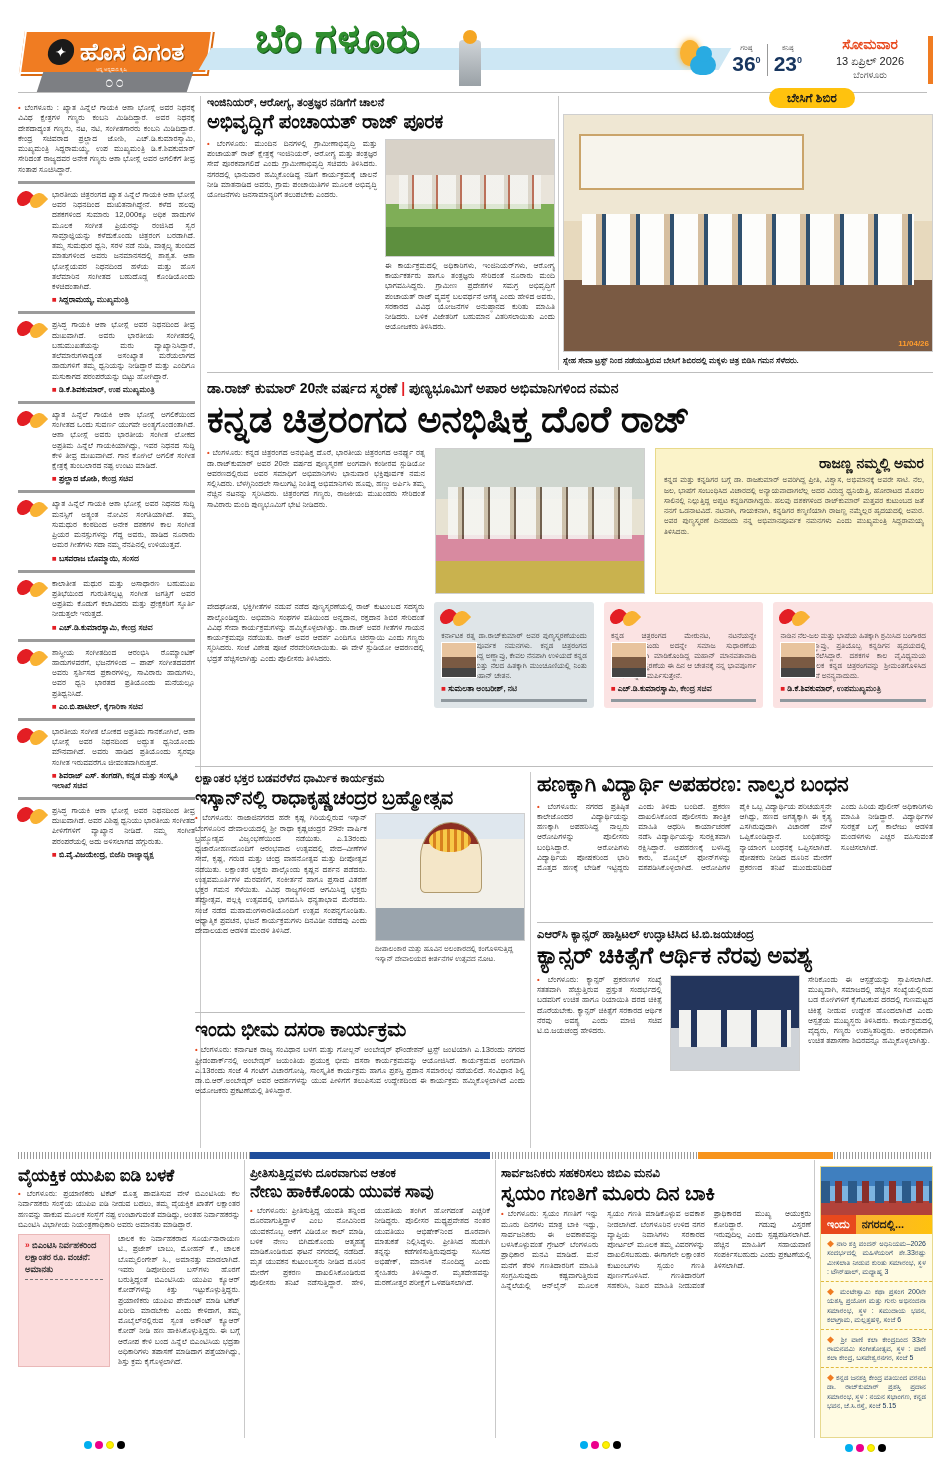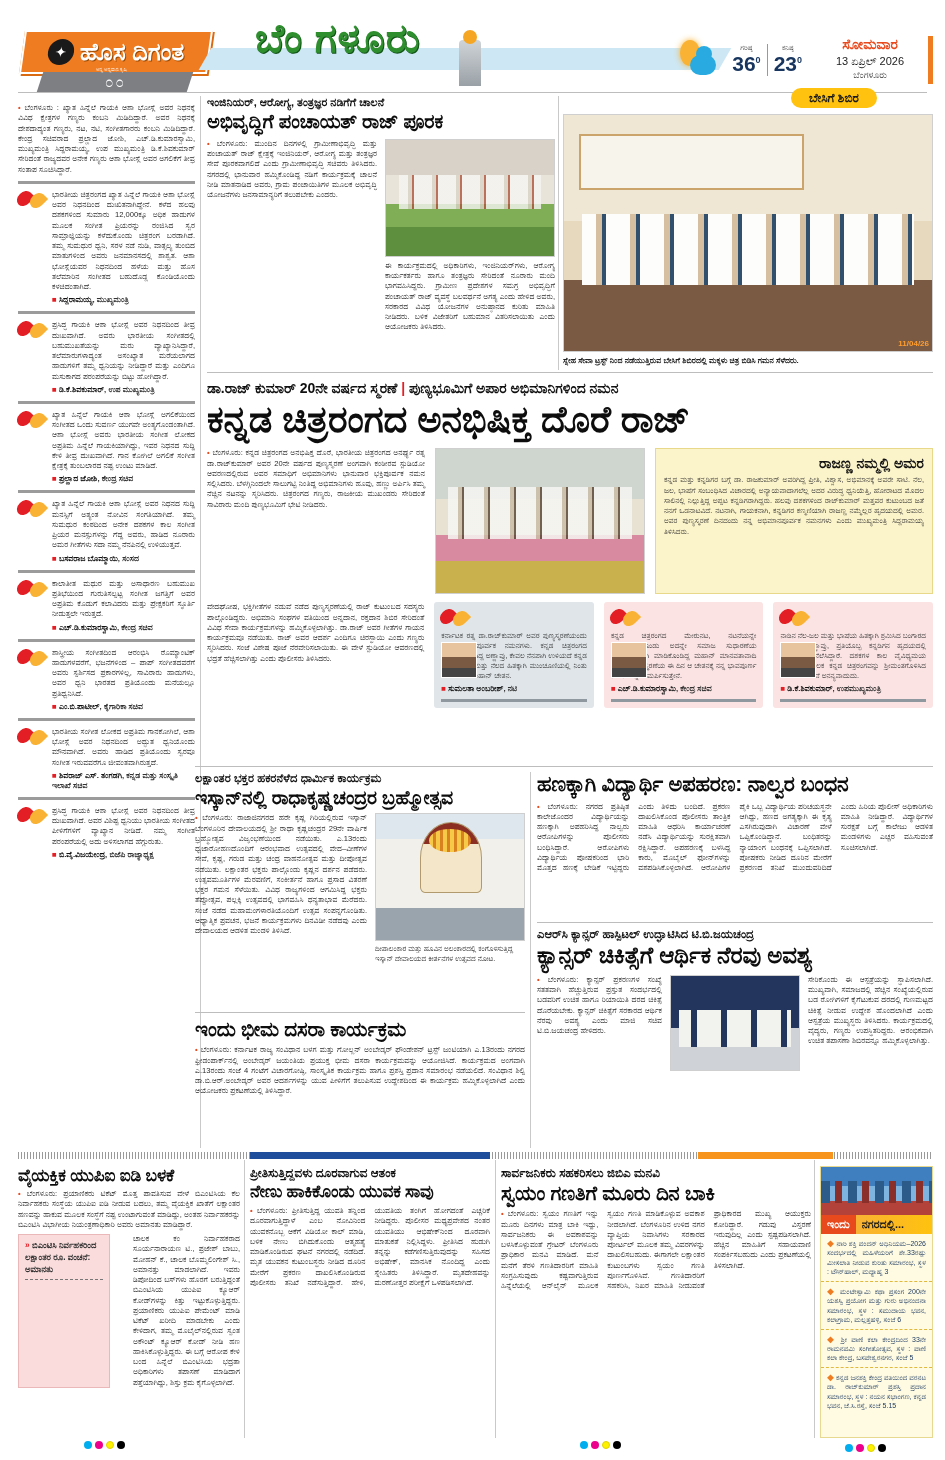--- a/index.html
+++ b/index.html
@@ -276,21 +276,21 @@
       </div>
       <div style="flex:1;">
         <div class="photo ph-people" style="width:100%; height:118px;"></div>
         <div class="body-txt" style="margin-top:4px;">ಈ ಕಾರ್ಯಕ್ರಮದಲ್ಲಿ ಅಧಿಕಾರಿಗಳು, ಇಂಜಿನಿಯರ್‌ಗಳು, ಆರೋಗ್ಯ ಕಾರ್ಯಕರ್ತರು ಹಾಗೂ ತಂತ್ರಜ್ಞರು ಸೇರಿದಂತೆ ನೂರಾರು ಮಂದಿ ಭಾಗವಹಿಸಿದ್ದರು. ಗ್ರಾಮೀಣ ಪ್ರದೇಶಗಳ ಸಮಗ್ರ ಅಭಿವೃದ್ಧಿಗೆ ಪಂಚಾಯತ್ ರಾಜ್ ವ್ಯವಸ್ಥೆ ಬಲವರ್ಧನೆ ಅಗತ್ಯ ಎಂದು ಹೇಳಿದ ಅವರು, ಸರಕಾರದ ವಿವಿಧ ಯೋಜನೆಗಳ ಅನುಷ್ಠಾನದ ಕುರಿತು ಮಾಹಿತಿ ನೀಡಿದರು. ಬಳಿಕ ವಿಜೇತರಿಗೆ ಬಹುಮಾನ ವಿತರಿಸಲಾಯಿತು ಎಂದು ಆಯೋಜಕರು ತಿಳಿಸಿದರು.</div>
       </div>
     </div>
   </div>
   <div class="vrule" style="left:558px; top:96px; height:274px;"></div>
 
   <div class="abs" style="left:563px; top:90px; width:370px;">
-    <div class="badge" style="left:130px; top:-2px; position:relative; display:inline-block; margin-left:98px;">ಬೇಸಿಗೆ ಶಿಬಿರ</div>
+    <div class="badge" style="left:130px; top:-2px; position:relative; display:inline-block; margin-left:76px;">ಬೇಸಿಗೆ ಶಿಬಿರ</div>
     <div class="photo ph-class" style="width:100%; height:238px; margin-top:4px;">
       <div class="ph-time">11/04/26</div>
     </div>
     <div class="caption" style="margin-top:4px;">ಸ್ನೇಹ ಸೇವಾ ಟ್ರಸ್ಟ್ ನಿಂದ ನಡೆಯುತ್ತಿರುವ ಬೇಸಿಗೆ ಶಿಬಿರದಲ್ಲಿ ಮಕ್ಕಳು ಚಿತ್ರ ಬಿಡಿಸಿ ಗಮನ ಸೆಳೆದರು.</div>
   </div>
   <div class="hrule" style="left:207px; top:372px; width:726px;"></div>
 
   <div class="abs" style="left:207px; top:380px; width:726px;">
     <div style="font-size:14px;">
       <span class="kicker">ಡಾ.ರಾಜ್ ಕುಮಾರ್ 20ನೇ ವರ್ಷದ ಸ್ಮರಣೆ</span>
@@ -341,21 +341,21 @@
         <div class="head"></div>
         <div class="qtxt" style="margin-top:3px;">ನಾಡಿನ ನೆಲ-ಜಲ ಮತ್ತು ಭಾಷೆಯ ಹಿತಕ್ಕಾಗಿ ಶ್ರಮಿಸಿದ ಬಂಗಾರದ ಮನುಷ್ಯ ಅಣ್ಣಾವ್ರು, ಪ್ರತಿಯೊಬ್ಬ ಕನ್ನಡಿಗನ ಹೃದಯದಲ್ಲಿ ಶಾಶ್ವತವಾಗಿ ನೆಲೆಸಿದ್ದಾರೆ. ದಶಕಗಳ ಕಾಲ ವೈವಿಧ್ಯಮಯ ಪಾತ್ರಗಳ ಮೂಲಕ ಕನ್ನಡ ಚಿತ್ರರಂಗವನ್ನು ಶ್ರೀಮಂತಗೊಳಿಸಿದ ಅವರ ಕಲಾ ಸೇವೆ ಅನನ್ಯವಾದುದು.</div>
         <div class="attrib"><span>ಡಿ.ಕೆ.ಶಿವಕುಮಾರ್</span><span class="post">, ಉಪಮುಖ್ಯಮಂತ್ರಿ</span></div>
         <div class="bar"></div>
       </div>
     </div>
   </div>
   <div class="hrule" style="left:195px; top:766px; width:738px;"></div>
 
   <div class="abs" style="left:195px; top:772px; width:330px; height:236px;">
-    <div class="kicker" style="font-size:11.5px;">ಲಕ್ಷಾಂತರ ಭಕ್ತರ ಹಕರನೆಳೆದ ಧಾರ್ಮಿಕ ಕಾರ್ಯಕ್ರಮ</div>
+    <div class="kicker" style="font-size:11.5px;">ಲಕ್ಷಾಂತರ ಭಕ್ತರ ಬಡವರೆಳೆದ ಧಾರ್ಮಿಕ ಕಾರ್ಯಕ್ರಮ</div>
     <div class="headline" style="font-size:19px; margin-top:2px;">ಇಸ್ಕಾನ್‌ನಲ್ಲಿ ರಾಧಾಕೃಷ್ಣಚಂದ್ರರ ಬ್ರಹ್ಮೋತ್ಸವ</div>
     <div style="display:flex; gap:8px; margin-top:5px;">
       <div class="body-txt" style="flex:1;"><span class="dl"></span><span>ಬೆಂಗಳೂರು: ರಾಜಾಜಿನಗರದ ಹರೇ ಕೃಷ್ಣ ಗಿರಿಯಲ್ಲಿರುವ ಇಸ್ಕಾನ್ ಬೆಂಗಳೂರಿನ ದೇವಾಲಯದಲ್ಲಿ ಶ್ರೀ ರಾಧಾ ಕೃಷ್ಣಚಂದ್ರರ 29ನೇ ವಾರ್ಷಿಕ ಬ್ರಹ್ಮೋತ್ಸವ ವಿಜೃಂಭಣೆಯಿಂದ ನಡೆಯಿತು. ಎ.13ರಂದು ಧ್ವಜಾರೋಹಣದೊಂದಿಗೆ ಆರಂಭವಾದ ಉತ್ಸವದಲ್ಲಿ ವೇದ–ವೀಣೆಗಳ ಸೇವೆ, ಕೃಷ್ಣ, ಗರುಡ ಮತ್ತು ಚಂದ್ರ ವಾಹನೋತ್ಸವ ಮತ್ತು ದೀಪೋತ್ಸವ ನಡೆಯಿತು. ಲಕ್ಷಾಂತರ ಭಕ್ತರು ಪಾಲ್ಗೊಂಡು ಕೃಷ್ಣನ ದರ್ಶನ ಪಡೆದರು. ಉತ್ಸವಮೂರ್ತಿಗಳ ಮೆರವಣಿಗೆ, ಸಂಕೀರ್ತನೆ ಹಾಗೂ ಪ್ರಸಾದ ವಿತರಣೆ ಭಕ್ತರ ಗಮನ ಸೆಳೆಯಿತು. ವಿವಿಧ ರಾಜ್ಯಗಳಿಂದ ಆಗಮಿಸಿದ್ದ ಭಕ್ತರು ತೆಪ್ಪೋತ್ಸವ, ಪಲ್ಲಕ್ಕಿ ಉತ್ಸವದಲ್ಲಿ ಭಾಗವಹಿಸಿ ಧನ್ಯತಾಭಾವ ಮೆರೆದರು. ಸಂಜೆ ನಡೆದ ಮಹಾಮಂಗಳಾರತಿಯೊಂದಿಗೆ ಉತ್ಸವ ಸಂಪನ್ನಗೊಂಡಿತು. ಆಧ್ಯಾತ್ಮಿಕ ಪ್ರವಚನ, ಭಜನೆ ಕಾರ್ಯಕ್ರಮಗಳು ದಿನವಿಡೀ ನಡೆದವು ಎಂದು ದೇವಾಲಯದ ಆಡಳಿತ ಮಂಡಳಿ ತಿಳಿಸಿದೆ.</span></div>
       <div style="width:150px;">
         <div class="photo ph-temple" style="width:150px; height:128px;"></div>
         <div class="caption" style="margin-top:3px; font-weight:normal; font-size:7.2px;">ದೀಪಾಲಂಕಾರ ಮತ್ತು ಹೂವಿನ ಅಲಂಕಾರದಲ್ಲಿ ಕಂಗೊಳಿಸುತ್ತಿದ್ದ ಇಸ್ಕಾನ್ ದೇವಾಲಯದ ಕೀರ್ತನೆಗಳ ಉತ್ಸವದ ನೋಟ.</div>
       </div>
     </div>
   </div>
   <div class="vrule" style="left:530px; top:772px; height:376px;"></div>
@@ -383,21 +383,21 @@
   </div>
 
   <div class="hatch" style="left:18px; top:1152px; width:915px;">
     <div class="seg" style="left:232px; width:240px; background:#1f4e9c;"></div>
     <div class="seg" style="left:680px; width:135px; background:#f7941d;"></div>
   </div>
 
   <div class="abs" style="left:18px; top:1166px; width:222px; height:270px;">
     <div class="headline" style="font-size:17px;">ವೈಯಕ್ತಿಕ ಯುಪಿಐ ಐಡಿ ಬಳಕೆ</div>
     <div class="body-txt" style="margin-top:4px;"><span class="dl"></span><span>ಬೆಂಗಳೂರು: ಪ್ರಯಾಣಿಕರು ಟಿಕೆಟ್ ಮೊತ್ತ ಪಾವತಿಸುವ ವೇಳೆ ಬಿಎಂಟಿಸಿಯ ಕೆಲ ನಿರ್ವಾಹಕರು ಸಂಸ್ಥೆಯ ಯುಪಿಐ ಐಡಿ ನೀಡುವ ಬದಲು, ತಮ್ಮ ವೈಯಕ್ತಿಕ ಖಾತೆಗೆ ಲಕ್ಷಾಂತರ ಹಣವನ್ನು ಹಾಕುವ ಮೂಲಕ ಸಂಸ್ಥೆಗೆ ನಷ್ಟ ಉಂಟಾಗುವಂತೆ ಮಾಡಿದ್ದು, ಅಂತಹ ನಿರ್ವಾಹಕರನ್ನು ಬಿಎಂಟಿಸಿ ವಿಭಾಗೀಯ ನಿಯಂತ್ರಣಾಧಿಕಾರಿ ಅವರು ಅಮಾನತು ಮಾಡಿದ್ದಾರೆ.</span></div>
-    <div style="display:flex; gap:23px; margin-top:4px;">
+    <div style="display:flex; gap:8px; margin-top:4px;">
       <div class="pinkbox" style="width:92px; flex:none;"><span>ಬಿಎಂಟಿಸಿ ನಿರ್ವಹಕರಿಂದ ಲಕ್ಷಾಂತರ ರೂ. ವಂಚನೆ: ಅಮಾನತು</span><div class="dots"></div></div>
       <div class="body-txt" style="flex:1;">ಚಾಲಕ ಕಂ ನಿರ್ವಾಹಕರಾದ ಸೂರ್ಯನಾರಾಯಣ ಟಿ., ಪ್ರಜೇಶ್ ಬಾಬು, ಮೋಹನ್ ಕೆ., ಚಾಲಕ ಬೊಮ್ಮಲಿಂಗೇಶ್ ಸಿ., ಅಮಾನತ್ತು ಮಾಡಲಾಗಿದೆ. ಇವರು ಡಿಪೋದಿಂದ ಬಸ್‌ಗಳು ಹೊರಗೆ ಬರುತ್ತಿದ್ದಂತೆ ಬಿಎಂಟಿಸಿಯ ಯುಪಿಐ ಕ್ಯೂಆರ್ ಕೋಡ್‌ಗಳನ್ನು ಕಿತ್ತು ಇಟ್ಟುಕೊಳ್ಳುತ್ತಿದ್ದರು. ಪ್ರಯಾಣಿಕರು ಯುಪಿಐ ಪೇಮೆಂಟ್ ಮಾಡಿ ಟಿಕೆಟ್ ಖರೀದಿ ಮಾಡಬೇಕು ಎಂದು ಕೇಳಿದಾಗ, ತಮ್ಮ ಮೊಬೈಲ್‌ನಲ್ಲಿರುವ ಸ್ವಂತ ಅಕೌಂಟ್ ಕ್ಯೂಆರ್ ಕೋಡ್ ನೀಡಿ ಹಣ ಹಾಕಿಸಿಕೊಳ್ಳುತ್ತಿದ್ದರು. ಈ ಬಗ್ಗೆ ಆರೋಪ ಕೇಳಿ ಬಂದ ಹಿನ್ನೆಲೆ ಬಿಎಂಟಿಸಿಯ ಭದ್ರತಾ ಅಧಿಕಾರಿಗಳು ತಪಾಸಣೆ ಮಾಡಿದಾಗ ಪತ್ತೆಯಾಗಿದ್ದು, ಶಿಸ್ತು ಕ್ರಮ ಕೈಗೊಳ್ಳಲಾಗಿದೆ.</div>
     </div>
   </div>
   <div class="vrule" style="left:244px; top:1160px; height:278px;"></div>
 
   <div class="abs" style="left:250px; top:1166px; width:240px; height:270px;">
     <div class="kicker" style="font-size:12px;">ಪ್ರೀತಿಸುತ್ತಿದ್ದವಳು ದೂರವಾಗುವ ಆತಂಕ</div>
     <div class="headline" style="font-size:17px; margin-top:2px;">ನೇಣು ಹಾಕಿಕೊಂಡು ಯುವಕ ಸಾವು</div>
     <div class="body-txt cols2" style="margin-top:5px;"><span class="dl"></span><span>ಬೆಂಗಳೂರು: ಪ್ರೀತಿಸುತ್ತಿದ್ದ ಯುವತಿ ತನ್ನಿಂದ ದೂರವಾಗುತ್ತಿದ್ದಾಳೆ ಎಂಬ ನೋವಿನಿಂದ ಯುವಕನೊಬ್ಬ ಆಕೆಗೆ ವಿಡಿಯೋ ಕಾಲ್ ಮಾಡಿ, ಬಳಿಕ ನೇಣು ಬಿಗಿದುಕೊಂಡು ಆತ್ಮಹತ್ಯೆ ಮಾಡಿಕೊಂಡಿರುವ ಘಟನೆ ನಗರದಲ್ಲಿ ನಡೆದಿದೆ. ಮೃತ ಯುವಕನ ಕುಟುಂಬಸ್ಥರು ನೀಡಿದ ದೂರಿನ ಮೇರೆಗೆ ಪ್ರಕರಣ ದಾಖಲಿಸಿಕೊಂಡಿರುವ ಪೊಲೀಸರು ತನಿಖೆ ನಡೆಸುತ್ತಿದ್ದಾರೆ. ಹೇಳಿ, ಯುವತಿಯ ತಂಗಿಗೆ ಹೋಗದಂತೆ ಎಚ್ಚರಿಕೆ ನೀಡಿದ್ದರು. ಪೊಲೀಸರ ಮಧ್ಯಪ್ರವೇಶದ ನಂತರ ಯುವತಿಯು ಆಭಿಷೇಕ್‌ನಿಂದ ದೂರವಾಗಿ ಮಾತುಕತೆ ನಿಲ್ಲಿಸಿದ್ದಳು. ಪ್ರೀತಿಸಿದ ಹುಡುಗಿ ತನ್ನನ್ನು ಕಡೆಗಣಿಸುತ್ತಿರುವುದನ್ನು ಸಹಿಸದ ಅಭಿಷೇಕ್, ಮಾನಸಿಕ ನೊಂದಿದ್ದ ಎಂದು ಸ್ನೇಹಿತರು ತಿಳಿಸಿದ್ದಾರೆ. ಮೃತದೇಹವನ್ನು ಮರಣೋತ್ತರ ಪರೀಕ್ಷೆಗೆ ಒಳಪಡಿಸಲಾಗಿದೆ.</span></div>

